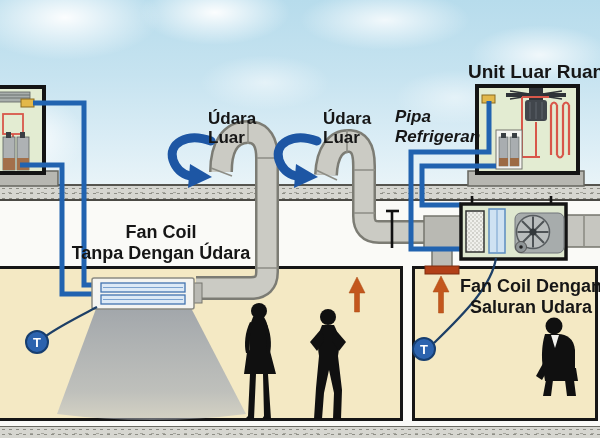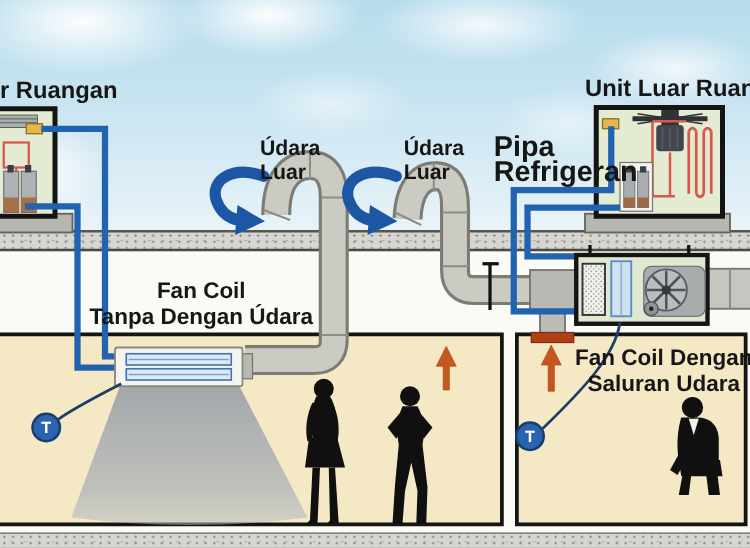--- a/index.html
+++ b/index.html
@@ -223,26 +223,25 @@
       <circle cx="554" cy="326" r="8.5"></circle>
       <path d="M 545 334 C 542 344 541 356 543 369 L 575 369 L 575 350 C 574 339 567 334 558 334 Z"></path>
       <path d="M 546 358 L 536 376 L 542 380 L 550 366 Z"></path>
       <path d="M 543 368 L 576 368 L 578 381 L 545 381 Z"></path>
       <path d="M 546 380 L 543 396 L 551 396 L 553 380 Z"></path>
       <path d="M 565 380 L 567 396 L 576 396 L 574 380 Z"></path>
       <path d="M 551 335 L 559 335 L 555 348 Z" fill="#f2f2ee"></path>
     </g>
   </svg>
 
-  <div class="lbl" style="left:0;top:62px;font-size:19px;">r Ruangan</div>
   <div class="lbl" style="left:468px;top:61px;width:200px;font-size:19px;">Unit Luar Ruangan</div>
   <div class="lbl" style="left:208px;top:109px;font-size:17px;line-height:19px;">Údara
 Luar</div>
   <div class="lbl" style="left:323px;top:109px;font-size:17px;line-height:19px;">Údara
 Luar</div>
-  <div class="lbl" style="left:395px;top:107px;font-size:23px;line-height:20px;">Pipa
+  <div class="lbl" style="left:395px;top:107px;font-size:17px;line-height:20px;font-style:italic;">Pipa
 Refrigeran</div>
   <div class="lbl center" style="left:11px;top:222px;width:300px;font-size:18px;line-height:21px;">Fan Coil
 Tanpa Dengan Údara</div>
   <div class="lbl center" style="left:446px;top:276px;width:170px;font-size:18px;line-height:20.5px;">Fan Coil Dengan
 Saluran Udara</div>
 
 </div>
 
 </body></html>

